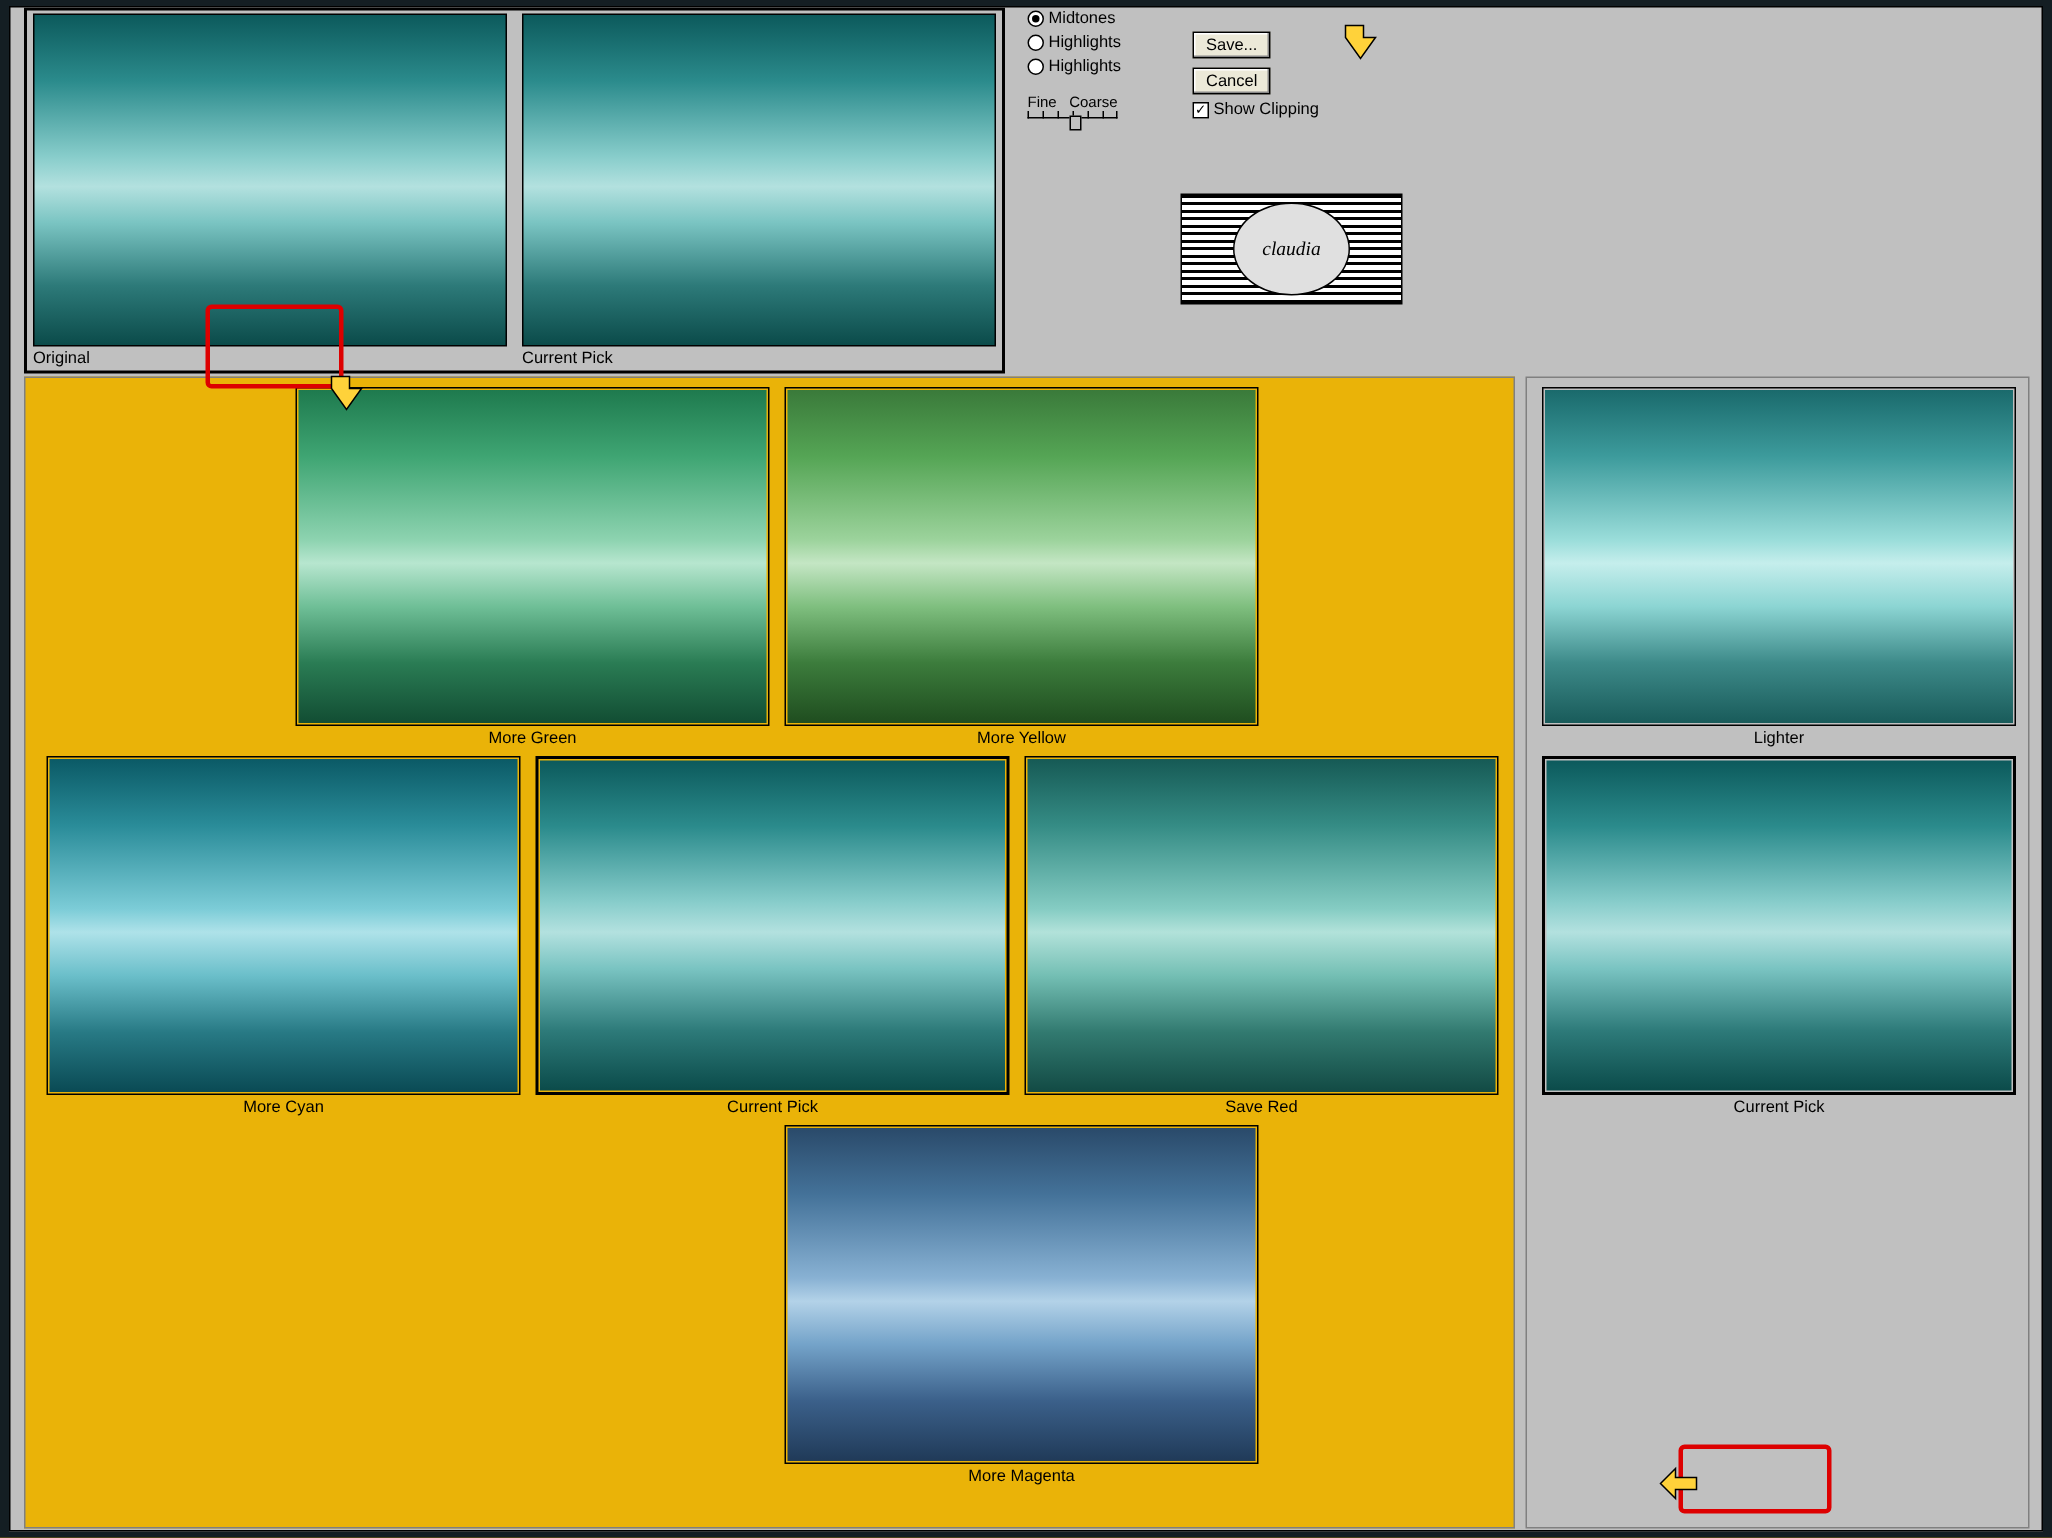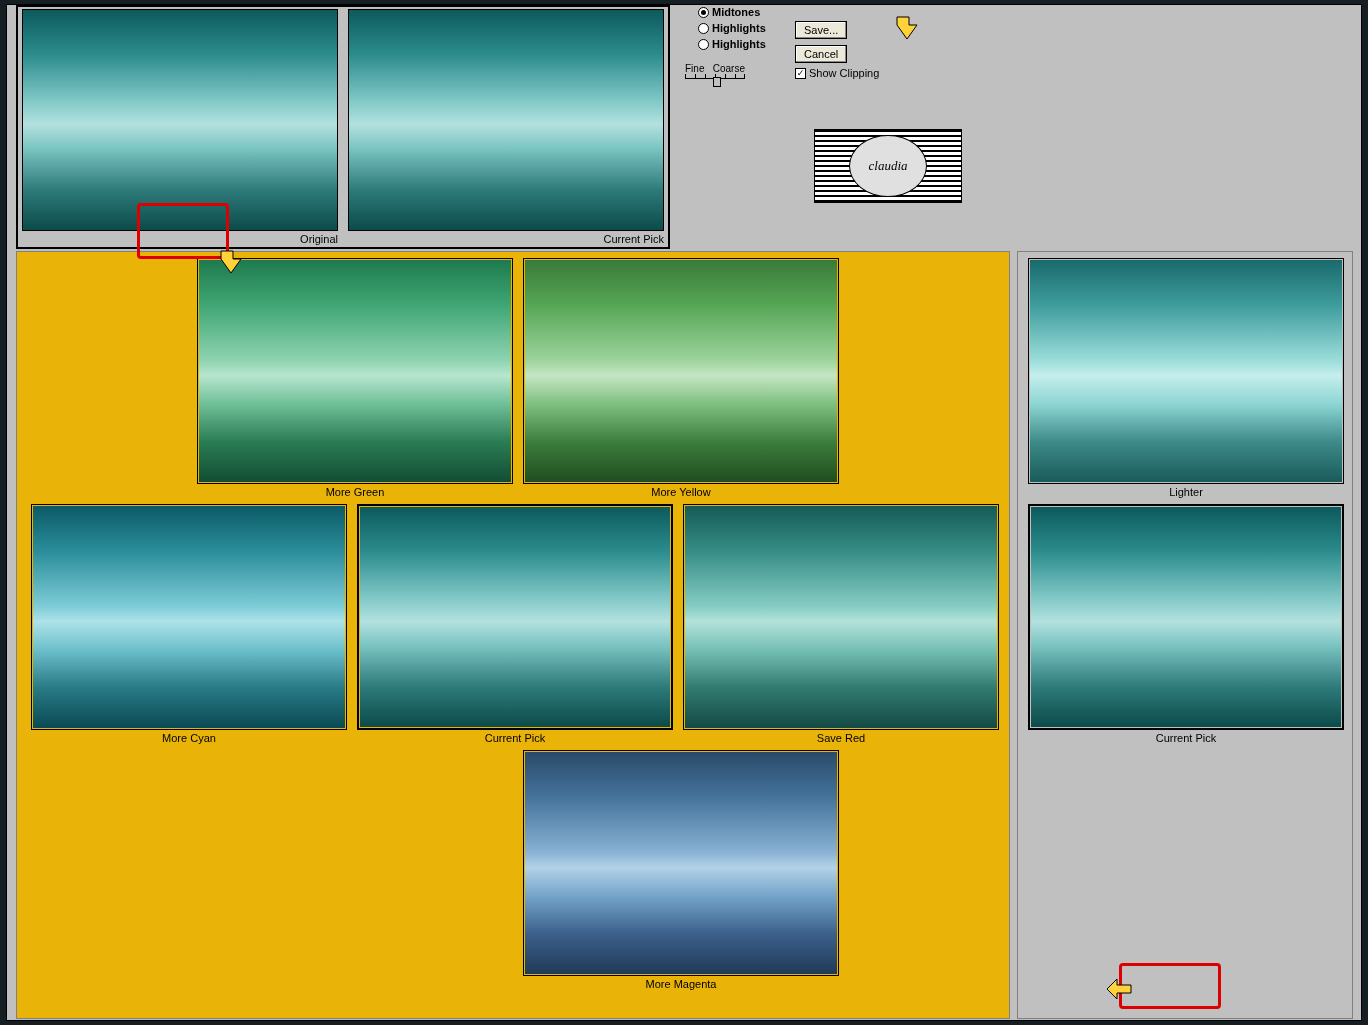--- a/index.html
+++ b/index.html
@@ -3,34 +3,34 @@
 <meta charset="utf-8">
 <style>
   * { box-sizing: border-box; margin: 0; padding: 0; }
   html, body { width: 1368px; height: 1025px; font-family: Arial, sans-serif; font-size: 11px; background: #141e23; overflow: hidden; }
   .window { position: absolute; left: 6px; top: 4px; width: 1356px; height: 1017px; background: #c0c0c0; border: 1px solid #000; }
   .thumb { position: relative; background: #000; }
   .thumb .grad { position: absolute; left: 1px; top: 1px; right: 1px; bottom: 1px; }
   .label { text-align: center; font-size: 11px; color: #000; padding-top: 2px; }
   .top-row { position: absolute; left: 9px; top: 0; width: 654px; height: 244px; border: 2px solid #000; background: #c0c0c0; }
   .top-row .thumb { position: absolute; top: 2px; width: 316px; height: 222px; }
-  .top-row .lbl { position: absolute; top: 226px; width: 316px; text-align: right; font-size: 11px; }
+  .top-row .lbl { position: absolute; top: 226px; width: 316px; text-align: left; font-size: 11px; }
   .ctrl-area { position: absolute; left: 678px; top: 0; width: 450px; height: 110px; }
   .radio-row { display: flex; align-items: center; height: 14px; margin-bottom: 2px; cursor: default; }
   .radio { width: 11px; height: 11px; border-radius: 50%; border: 1px solid #000; background: #fff; display: inline-flex; align-items: center; justify-content: center; margin-right: 3px; }
   .radio.sel::after { content: ""; width: 5px; height: 5px; border-radius: 50%; background: #000; }
   .btn { display: inline-block; padding: 2px 8px; border: 1px solid #000; background: #ece9d8; font-size: 11px; cursor: default; box-shadow: inset -1px -1px 0 #888, inset 1px 1px 0 #fff; }
   .chk { width: 11px; height: 11px; border: 1px solid #000; background: #fff; display: inline-flex; align-items: center; justify-content: center; margin-right: 3px; font-size: 9px; line-height: 9px; }
   .chk.sel::after { content: "✓"; color: #000; }
   .slider { position: relative; width: 60px; height: 14px; }
   .slider .track { position: absolute; top: 4px; left: 0; right: 0; border-top: 1px solid #000; }
   .slider .tick { position: absolute; top: 0; width: 1px; height: 5px; background: #000; }
   .slider .knob { position: absolute; top: 3px; left: 28px; width: 8px; height: 10px; background: #c0c0c0; border: 1px solid #000; }
   .slblrow { display: flex; justify-content: space-between; width: 60px; font-size: 10px; }
-  .logo { position: absolute; left: 780px; top: 124px; width: 148px; height: 74px; background: repeating-linear-gradient(to bottom, #000 0, #000 2px, #fff 2px, #fff 5px); border: 1px solid #000; display: flex; align-items: center; justify-content: center; margin-left: 27px; }
+  .logo { position: absolute; left: 780px; top: 124px; width: 148px; height: 74px; background: repeating-linear-gradient(to bottom, #000 0, #000 2px, #fff 2px, #fff 5px); border: 1px solid #000; display: flex; align-items: center; justify-content: center; }
   .logo .oval { width: 78px; height: 62px; border-radius: 50%; background: #e0e0e0; border: 1px solid #000; display: flex; align-items: center; justify-content: center; font-family: serif; font-style: italic; font-size: 13px; color: #000; }
   .redbox { position: absolute; border: 3px solid #d00; border-radius: 4px; pointer-events: none; }
   .hand { position: absolute; width: 28px; height: 26px; pointer-events: none; }
   .hand svg { width: 100%; height: 100%; }
   .main-grid { position: absolute; left: 9px; top: 246px; width: 994px; height: 768px; background: #eab308; border: 1px solid #808080; }
   .right-col { position: absolute; left: 1010px; top: 246px; width: 336px; height: 768px; background: #c0c0c0; border: 1px solid #808080; }
   .cell { position: absolute; }
   .cell .tbox { width: 100%; border: 1px solid #000; }
   .cell .tbox .grad { position: absolute; left: 1px; top: 1px; right: 1px; bottom: 1px; }
   .g-teal { background: linear-gradient(to bottom, #0c5a5c 0%, #2b8b8c 20%, #88cdcb 43%, #b3e1df 52%, #7ac4c2 63%, #2d7a79 82%, #0b4b4a 100%); }
@@ -54,21 +54,21 @@
       <div class="grad g-teal"></div>
     </div>
     <div class="lbl" style="left:4px;">Original</div>
     <div class="thumb" style="left:330px;">
       <div class="grad g-teal"></div>
     </div>
     <div class="lbl" style="left:330px;">Current Pick</div>
   </div>
 
   <div class="ctrl-area">
-    <div style="position:absolute; left:13px; top:0;font-weight:bold;">
+    <div style="position:absolute; left:0; top:0;">
       <div class="radio-row">
         <span class="radio sel"></span>
         <span>Midtones</span>
       </div>
       <div class="radio-row">
         <span class="radio"></span>
         <span>Highlights</span>
       </div>
       <div class="radio-row">
         <span class="radio"></span>

